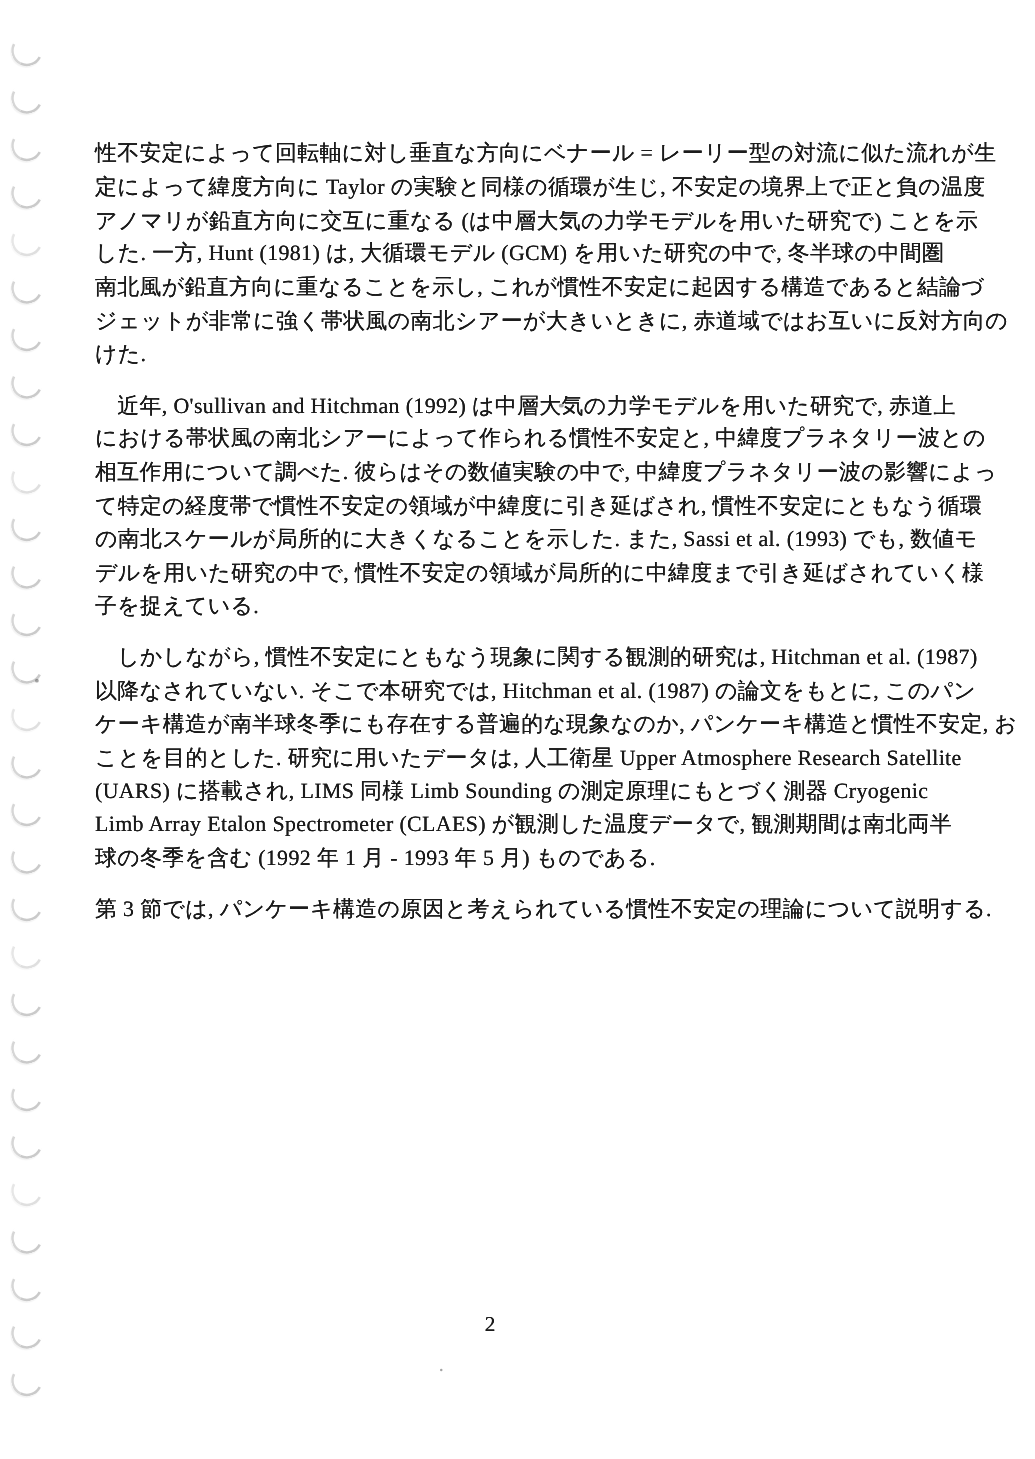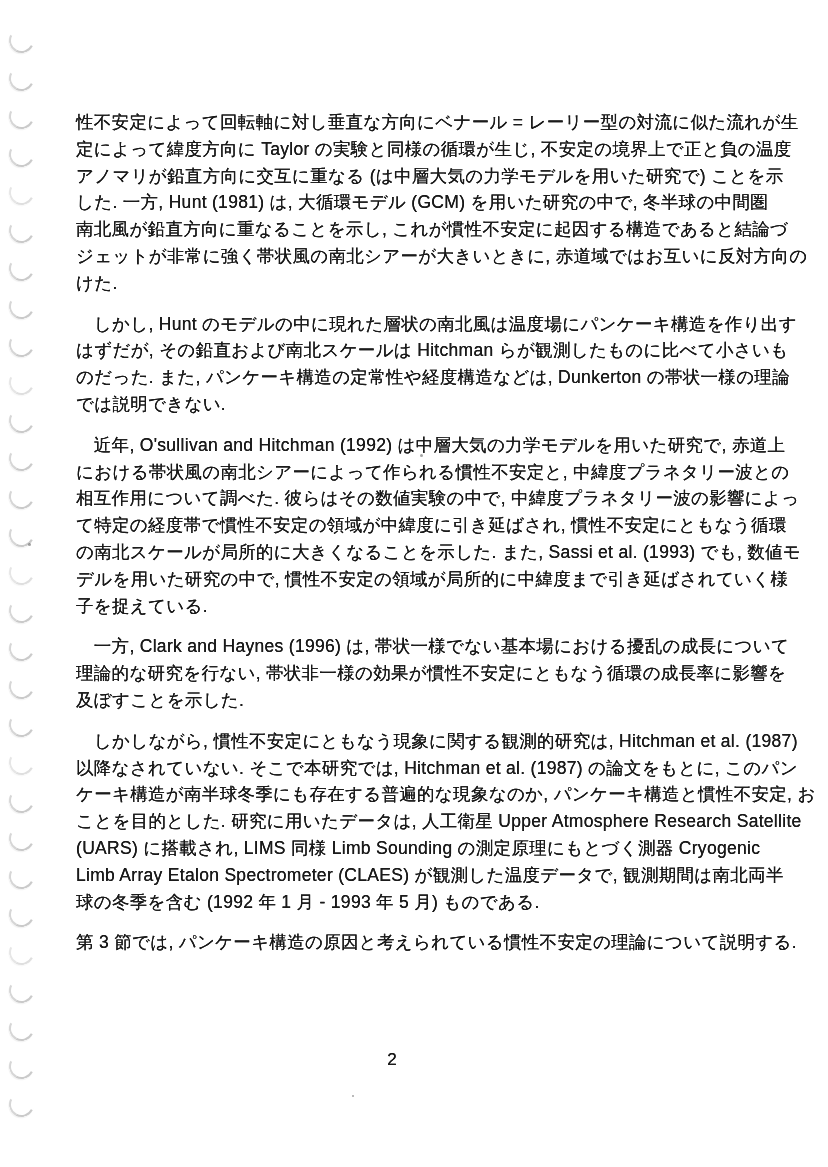--- a/index.html
+++ b/index.html
@@ -3,21 +3,21 @@
 <meta charset="utf-8">
 <title>Scanned thesis page</title>
 <style>
   html, body { margin: 0; padding: 0; background: #ffffff; }
   .page {
     position: relative;
     width: 828px;
     height: 1167px;
     background: #ffffff;
     overflow: hidden;
-    font-family: Liberation Sans, sans-serif;
+    font-family: Liberation Serif, serif;
     color: #1b1b1b;
   }
 
   
   .binding { position: absolute; left: 0; top: 0; width: 50px; height: 1167px; }
   .hole {
     position: absolute;
     left: 9px;
     width: 21px;
     height: 21px;
@@ -102,38 +102,27 @@
     <div class="para">
         <div class="line">性不安定によって回転軸に対し垂直な方向にベナール = レーリー型の対流に似た流れが生</div>
         <div class="line">定によって緯度方向に Taylor の実験と同様の循環が生じ, 不安定の境界上で正と負の温度</div>
         <div class="line">アノマリが鉛直方向に交互に重なる (は中層大気の力学モデルを用いた研究で) ことを示</div>
         <div class="line">した. 一方, Hunt (1981) は, 大循環モデル (GCM) を用いた研究の中で, 冬半球の中間圏</div>
         <div class="line">南北風が鉛直方向に重なることを示し, これが慣性不安定に起因する構造であると結論づ</div>
         <div class="line">ジェットが非常に強く帯状風の南北シアーが大きいときに, 赤道域ではお互いに反対方向の</div>
         <div class="line">けた.</div>
       </div>
     <div class="para">
-        <div class="line">　しかし, Hunt のモデルの中に現れた層状の南北風は温度場にパンケーキ構造を作り出す</div>
-        <div class="line">はずだが, その鉛直および南北スケールは Hitchman らが観測したものに比べて小さいも</div>
-        <div class="line">のだった. また, パンケーキ構造の定常性や経度構造などは, Dunkerton の帯状一様の理論</div>
-        <div class="line">では説明できない.</div>
-      </div>
-    <div class="para">
         <div class="line">　近年, O'sullivan and Hitchman (1992) は中層大気の力学モデルを用いた研究で, 赤道上</div>
         <div class="line">における帯状風の南北シアーによって作られる慣性不安定と, 中緯度プラネタリー波との</div>
         <div class="line">相互作用について調べた. 彼らはその数値実験の中で, 中緯度プラネタリー波の影響によっ</div>
         <div class="line">て特定の経度帯で慣性不安定の領域が中緯度に引き延ばされ, 慣性不安定にともなう循環</div>
         <div class="line">の南北スケールが局所的に大きくなることを示した. また, Sassi et al. (1993) でも, 数値モ</div>
         <div class="line">デルを用いた研究の中で, 慣性不安定の領域が局所的に中緯度まで引き延ばされていく様</div>
         <div class="line">子を捉えている.</div>
-      </div>
-    <div class="para">
-        <div class="line">　一方, Clark and Haynes (1996) は, 帯状一様でない基本場における擾乱の成長について</div>
-        <div class="line">理論的な研究を行ない, 帯状非一様の効果が慣性不安定にともなう循環の成長率に影響を</div>
-        <div class="line">及ぼすことを示した.</div>
       </div>
     <div class="para">
         <div class="line">　しかしながら, 慣性不安定にともなう現象に関する観測的研究は, Hitchman et al. (1987)</div>
         <div class="line">以降なされていない. そこで本研究では, Hitchman et al. (1987) の論文をもとに, このパン</div>
         <div class="line">ケーキ構造が南半球冬季にも存在する普遍的な現象なのか, パンケーキ構造と慣性不安定, お</div>
         <div class="line">ことを目的とした. 研究に用いたデータは, 人工衛星 Upper Atmosphere Research Satellite</div>
         <div class="line">(UARS) に搭載され, LIMS 同様 Limb Sounding の測定原理にもとづく測器 Cryogenic</div>
         <div class="line">Limb Array Etalon Spectrometer (CLAES) が観測した温度データで, 観測期間は南北両半</div>
         <div class="line">球の冬季を含む (1992 年 1 月 - 1993 年 5 月) ものである.</div>
       </div>

